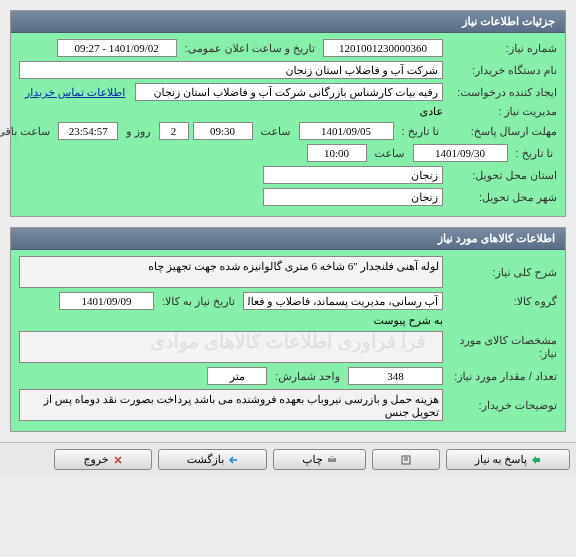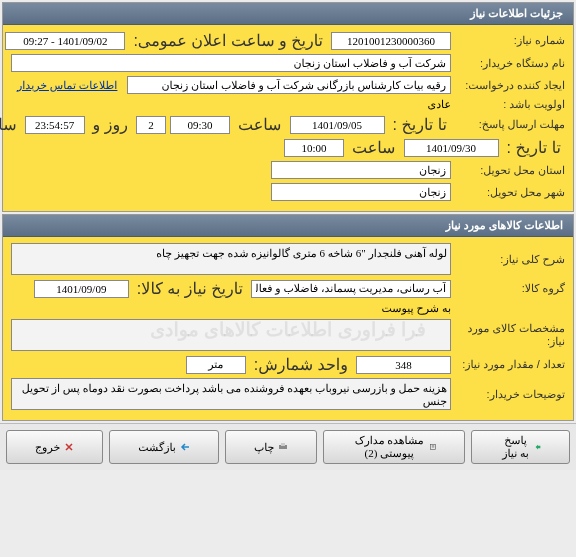--- a/index.html
+++ b/index.html
@@ -5,22 +5,22 @@
 * { box-sizing: border-box; margin: 0; padding: 0; }
 body {
   font-family: Tahoma, Arial, sans-serif;
   font-size: 11px;
   background: #ececec;
   width: 576px;
   direction: rtl;
 }
 .panel {
   border: 1px solid #999;
-  margin: 2px;
-  background: #fde047;
+  margin: 10px;
+  background: #86efac;
 }
 .panel-header {
   background: linear-gradient(to bottom, #7a8ba0, #5a6e85);
   color: #fff;
   padding: 4px 10px;
   font-size: 11px;
   font-weight: bold;
   border-bottom: 1px solid #4a5a70;
 }
 .panel-body {
@@ -32,21 +32,21 @@
   margin-bottom: 4px;
   gap: 4px;
 }
 .label {
   width: 110px;
   font-size: 11px;
   color: #333;
   flex-shrink: 0;
 }
 .label-inline {
-  font-size: 16px;
+  font-size: 11px;
   color: #333;
   padding: 0 4px;
   white-space: nowrap;
 }
 input[type="text"], .text-field {
   border: 1px solid #888;
   background: #fff;
   padding: 2px 4px;
   font-size: 11px;
   font-family: Tahoma;
@@ -131,21 +131,21 @@
       <input type="text" class="wide readonly" value="شرکت آب و فاضلاب استان زنجان" style="">
     </div>
 
     <div class="row">
       <span class="label">ایجاد کننده درخواست:</span>
       <input type="text" class="wide readonly" value="رقیه بیات کارشناس بازرگانی شرکت آب و فاضلاب استان زنجان" style="">
       <span class="link-btn">اطلاعات تماس خریدار</span>
     </div>
 
     <div class="row">
-      <span class="label">اولویت باشد :</span>
+      <span class="label">مدیریت نیاز :</span>
       <span>عادی</span>
     </div>
 
     <div class="row">
       <span class="label">مهلت ارسال پاسخ:</span>
       <span class="label-inline">تا تاریخ :</span>
       <input type="text" class="w90 readonly" value="1401/09/05" style="">
       <span class="label-inline">ساعت</span>
       <input type="text" class="w60 readonly" value="09:30" style="">
       <input type="text" class="w60 readonly" style="width: 30px;" value="2">
@@ -222,21 +222,20 @@
         <path d="M1 5 L5 1 L5 3 L9 3 L9 7 L5 7 L5 9 Z" fill="#2a6"></path>
       </svg>
     <span>پاسخ به نیاز</span>
   </button>
   <button class="btn">
     <svg class="icon-sq" viewBox="0 0 10 10">
         <rect x="1" y="1" width="8" height="8" fill="none" stroke="#555"></rect>
         <line x1="3" y1="3" x2="7" y2="3" stroke="#555"></line>
         <line x1="3" y1="5" x2="7" y2="5" stroke="#555"></line>
       </svg>
-    <span>مشاهده مدارک پیوستی (2)</span>
   </button>
   <button class="btn">
     <svg class="icon-sq" viewBox="0 0 10 10">
         <rect x="1" y="3" width="8" height="4" fill="#888"></rect>
         <rect x="3" y="1" width="4" height="3" fill="#ccc"></rect>
       </svg>
     <span>چاپ</span>
   </button>
   <button class="btn">
     <svg class="icon-sq" viewBox="0 0 10 10">

